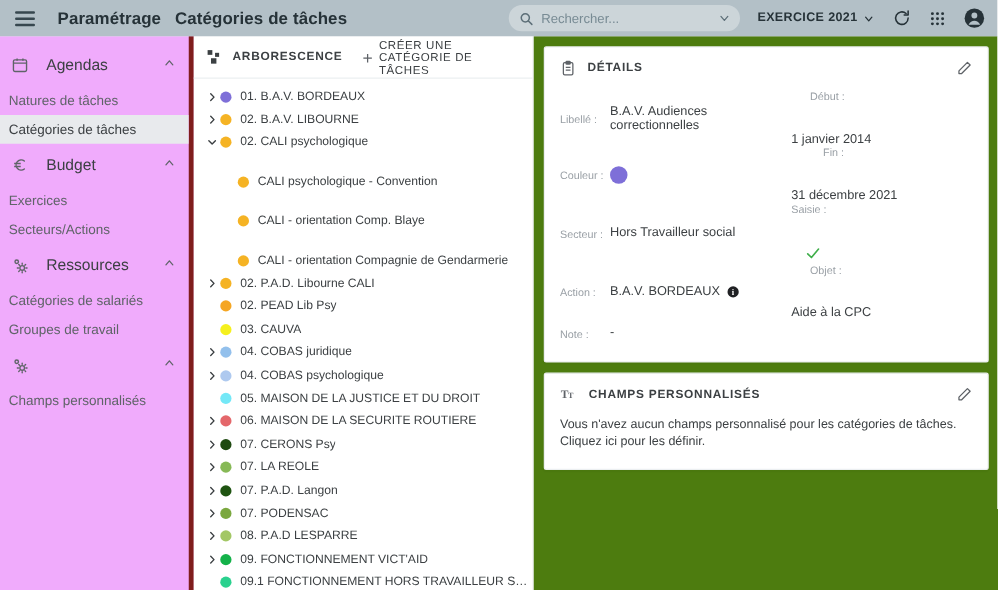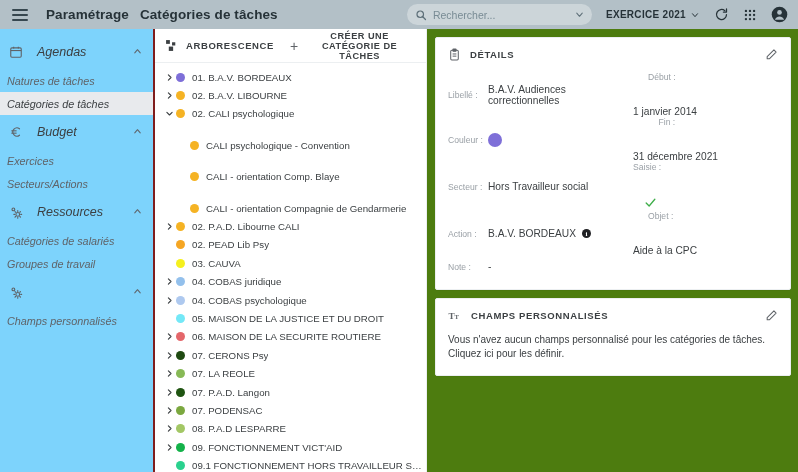--- a/index.html
+++ b/index.html
@@ -38,23 +38,23 @@
   .search-box input::placeholder { color: #788b94; }
   .ico { display: inline-block; line-height: 0; }
   .exercise { font-size: 10px; font-weight: bold; color: #263238; display: flex; align-items: center; gap: 4px; letter-spacing: .3px; cursor: pointer; }
   .icon-btn { cursor: pointer; display: flex; align-items: center; }
 
   
   .body { flex: 1; display: flex; min-height: 0; background: #fafafa; }
 
   
   .sidebar {
-    width: 155px; flex: 0 0 155px; background: #7dd3fc;
-    border-right: 2px solid #7f1d1d;
-    padding-top: 6px; overflow: hidden; font-style: italic;
+    width: 155px; flex: 0 0 155px; background: #f0abfc;
+    border-right: 4px solid #7f1d1d;
+    padding-top: 6px; overflow: hidden;
   }
   .side-group {
     display: flex; align-items: center; height: 34px;
     padding: 0 10px 0 9px; cursor: pointer;
   }
   .side-group .gi { width: 21px; flex: 0 0 21px; display: flex; align-items: center; justify-content: flex-start; color: #5f6368; }
   .side-group .gl { font-size: 12.5px; color: #3c4043; margin-left: 7px; }
   .side-group .chev { margin-left: auto; color: #5f6368; }
   .side-item {
     height: 23px; display: flex; align-items: center;
@@ -68,21 +68,21 @@
     display: flex; flex-direction: column; min-height: 0;
     border-right: 1px solid #eceff1;
   }
   .tree-head {
     height: 34px; flex: 0 0 34px; display: flex; align-items: center;
     padding: 0 10px; border-bottom: 1px solid #eceff1; gap: 8px;
   }
   .tree-head-label { font-size: 9.5px; font-weight: bold; letter-spacing: .6px; color: #3c4043; }
   .create-btn { display: flex; align-items: center; gap: 5px; margin-left: 8px; cursor: pointer; }
   .create-btn .plus { font-size: 14px; color: #5f6368; line-height: 1; }
-  .create-btn .lbl { font-size: 9.2px; font-weight: bold; letter-spacing: .5px; color: #3c4043; text-align: center; }
+  .create-btn .lbl { font-size: 9.2px; font-weight: normal; letter-spacing: .5px; color: #3c4043; }
 
   .tree-list { flex: 1; overflow-y: auto; padding-top: 5px; position: relative; }
   .tree-list::-webkit-scrollbar { width: 6px; }
   .tree-list::-webkit-scrollbar-thumb { background: #d8d8d8; border-radius: 3px; }
   .tree-list::-webkit-scrollbar-track { background: transparent; }
 
   .tree-row { height: 18.4px; display: flex; align-items: center; cursor: pointer; padding-left: 8px; }
   .tw-chev { width: 13px; flex: 0 0 13px; display: flex; align-items: center; justify-content: center; color: #3c4043; font-size: 9px; }
   .tw-chev.empty { visibility: hidden; }
   .dot { width: 9px; height: 9px; border-radius: 50%; flex: 0 0 9px; margin-right: 7px; }

